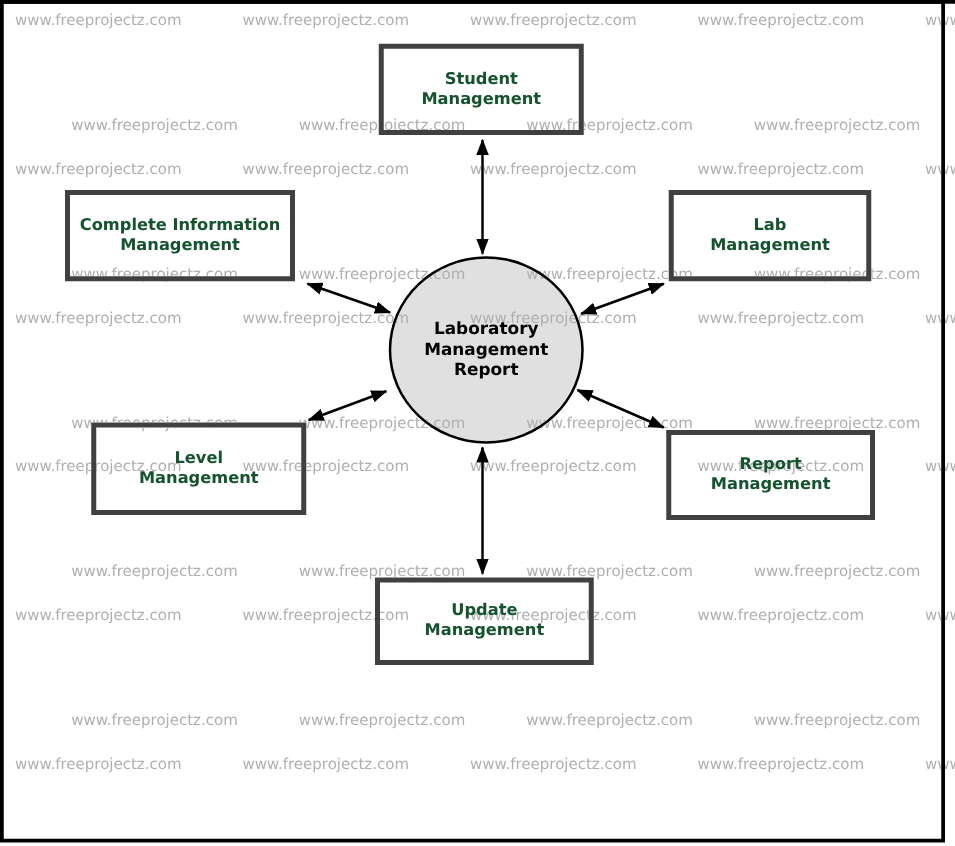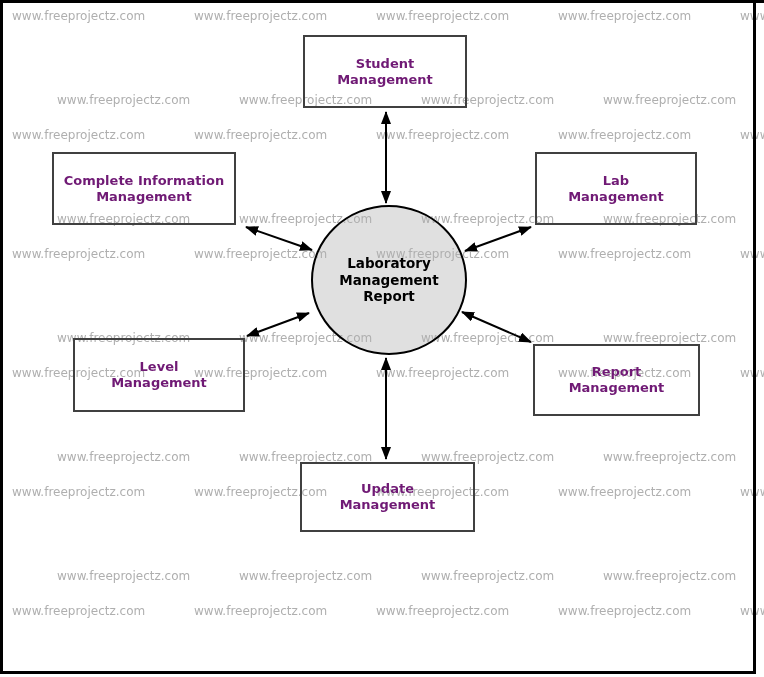--- a/index.html
+++ b/index.html
@@ -21,32 +21,32 @@
   }
   .top-edge {
     position: absolute;
     left: 0; top: 0;
     width: 764px; height: 3px;
     background: #000;
     z-index: 1;
   }
   .entity {
     position: absolute;
-    border: 2px solid #404040;
+    border: 4px solid #404040;
     box-sizing: border-box;
     background: transparent;
     display: flex;
     flex-direction: column;
     align-items: center;
     justify-content: center;
     text-align: center;
     font-weight: bold;
     font-size: 13px;
     line-height: 16px;
-    color: #701a75;
+    color: #14532d;
     z-index: 2;
   }
   .process {
     position: absolute;
     left: 311px; top: 205px;
     width: 156px; height: 150px;
     border: 2px solid #000;
     border-radius: 50%;
     box-sizing: border-box;
     background: #e0e0e0;

